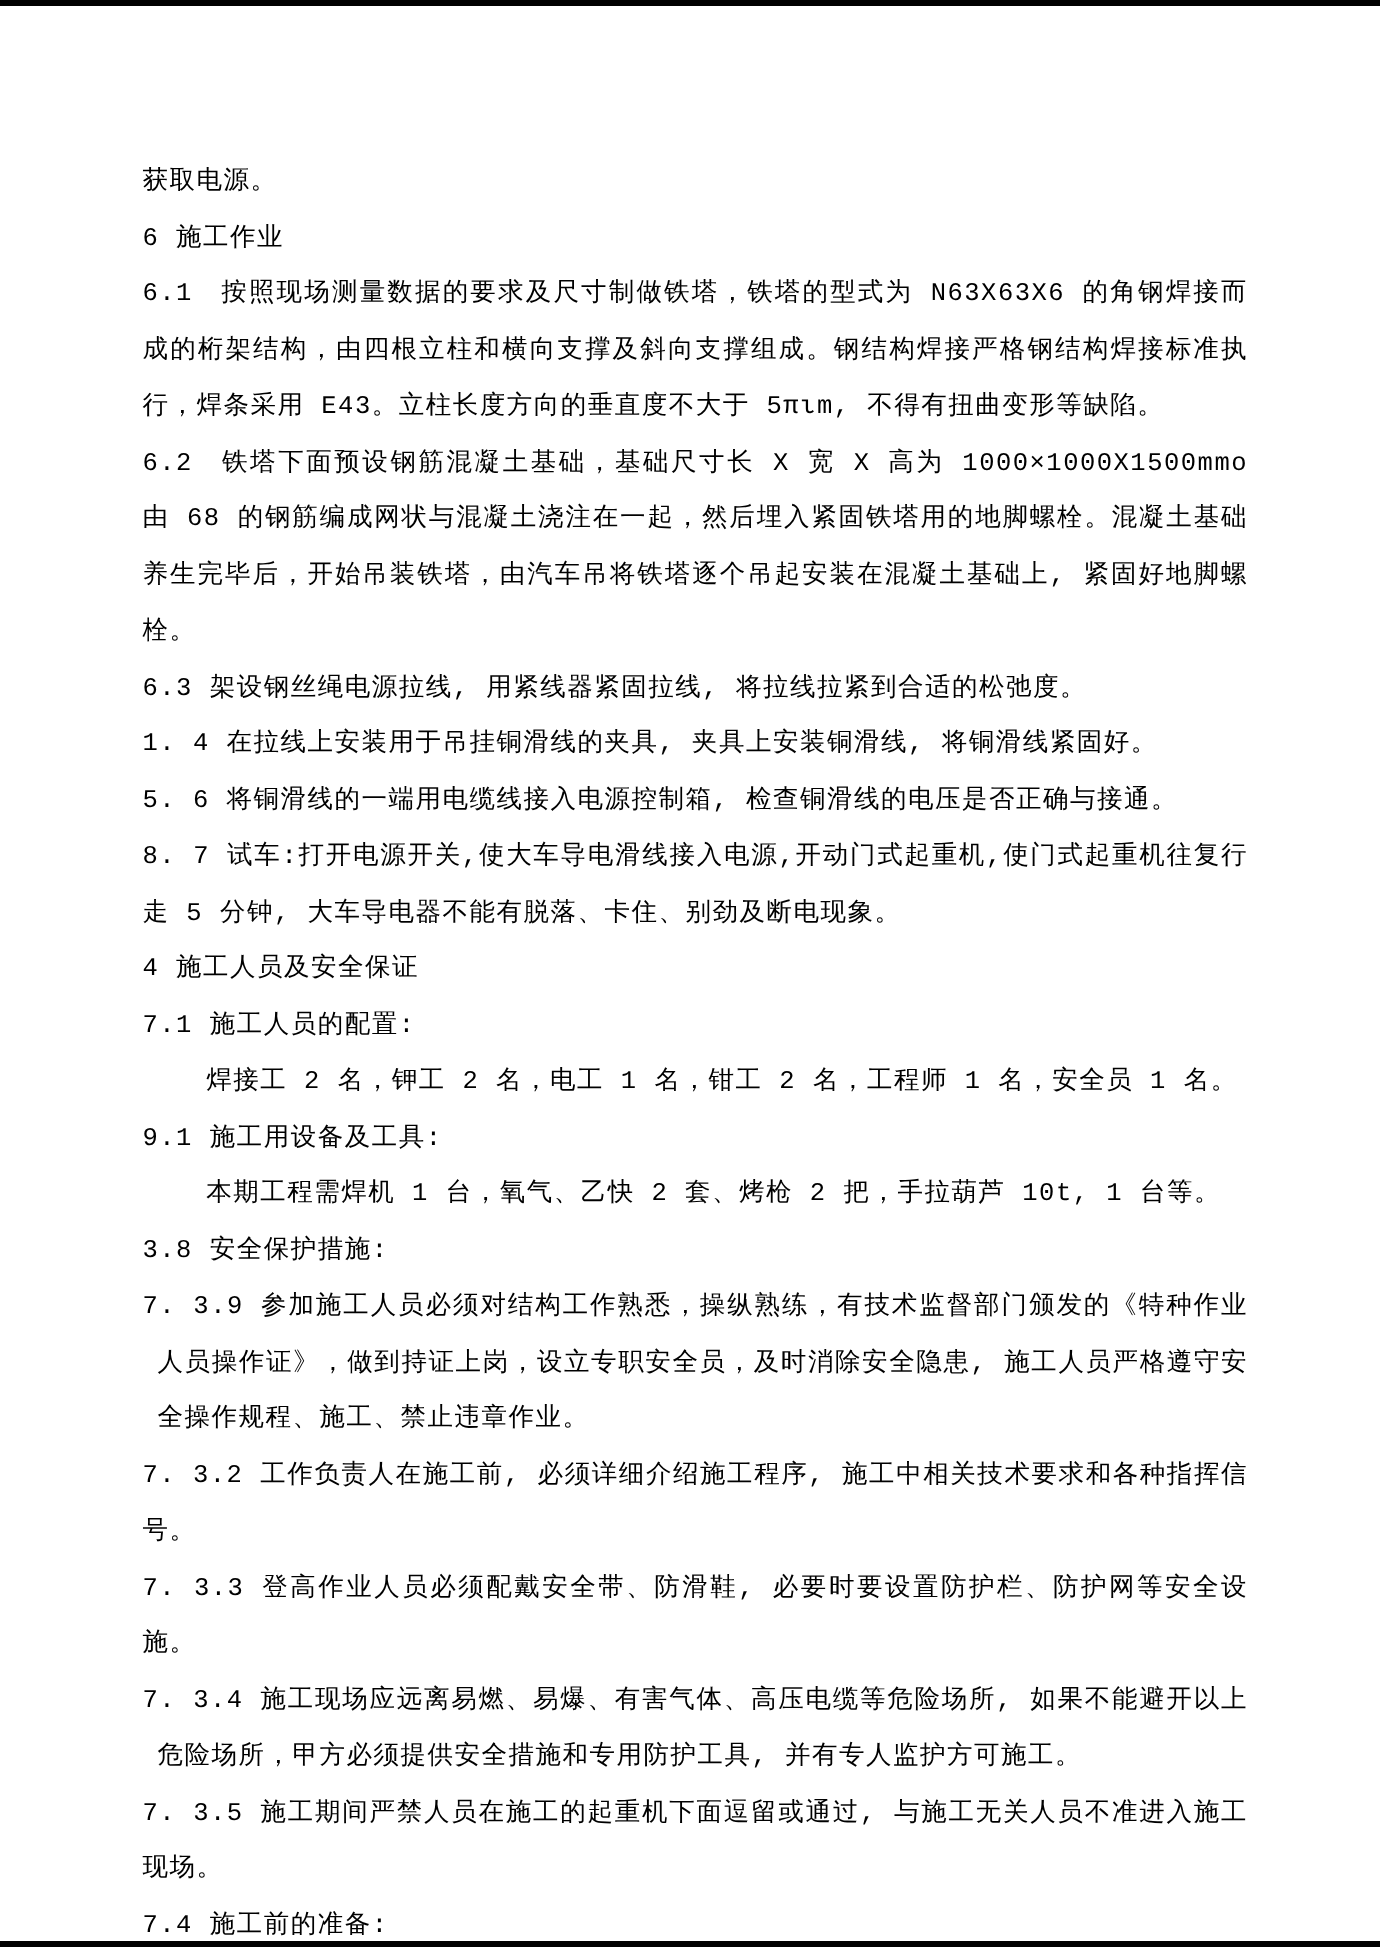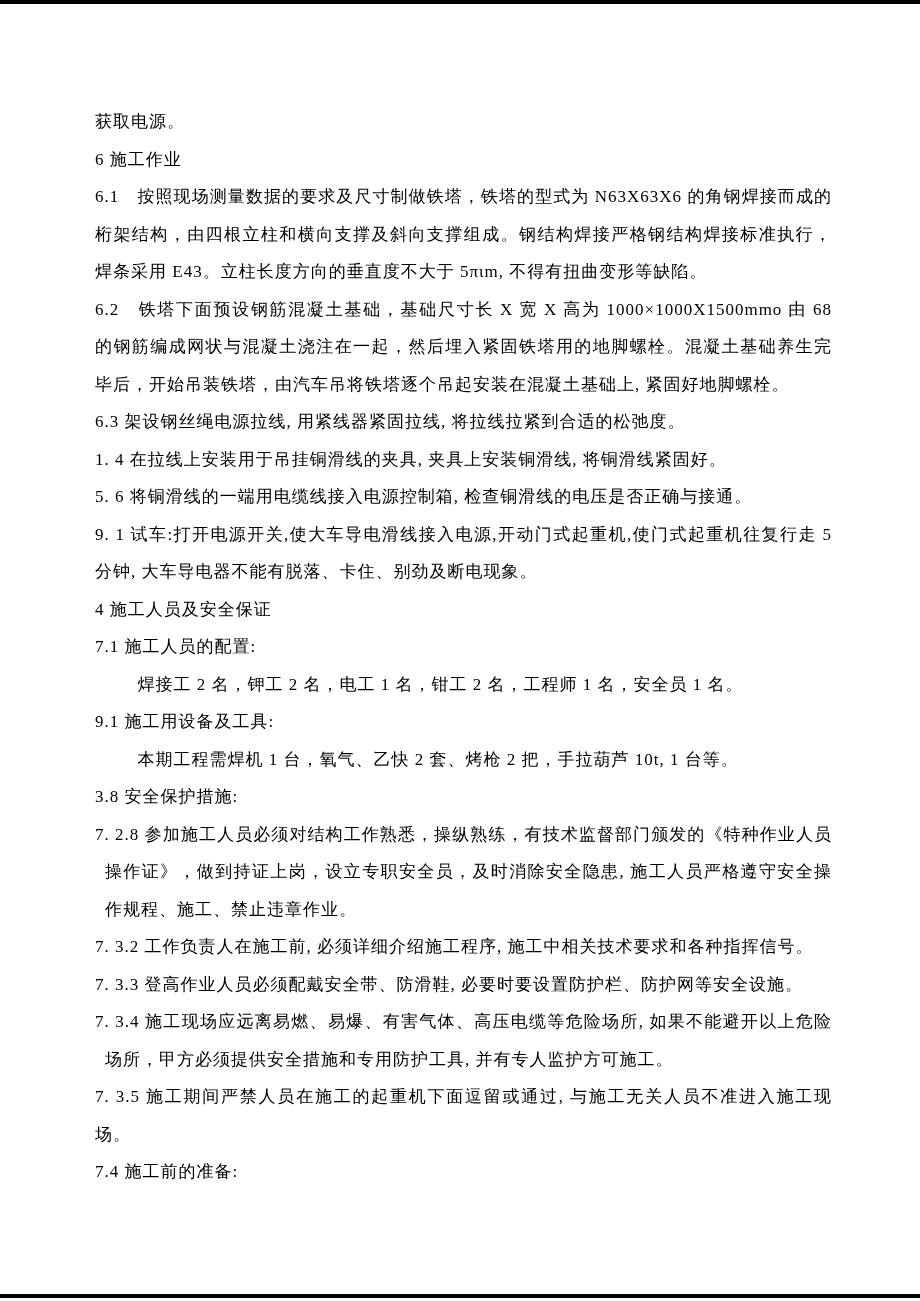--- a/index.html
+++ b/index.html
@@ -6,21 +6,21 @@
     margin: 0;
     padding: 0;
     background: #ffffff;
   }
   .page {
     position: relative;
     width: 920px;
     height: 1301px;
     background: #ffffff;
     overflow: hidden;
-    font-family: Liberation Serif, serif;
+    font-family: Liberation Mono, monospace;
     color: #000000;
   }
   .border-bar {
     position: absolute;
     left: 0;
     width: 920px;
     height: 4px;
     background: #000000;
   }
   .border-top { top: 0; }
@@ -49,28 +49,28 @@
   <div class="border-bar border-top"></div>
 
   <div class="content">
     <p>获取电源。</p>
     <p>6 施工作业</p>
     <p>6.1　按照现场测量数据的要求及尺寸制做铁塔，铁塔的型式为 N63X63X6 的角钢焊接而成的桁架结构，由四根立柱和横向支撑及斜向支撑组成。钢结构焊接严格钢结构焊接标准执行，焊条采用 E43。立柱长度方向的垂直度不大于 5πιm, 不得有扭曲变形等缺陷。</p>
     <p>6.2　铁塔下面预设钢筋混凝土基础，基础尺寸长 X 宽 X 高为 1000×1000X1500mmo 由 68 的钢筋编成网状与混凝土浇注在一起，然后埋入紧固铁塔用的地脚螺栓。混凝土基础养生完毕后，开始吊装铁塔，由汽车吊将铁塔逐个吊起安装在混凝土基础上, 紧固好地脚螺栓。</p>
     <p>6.3 架设钢丝绳电源拉线, 用紧线器紧固拉线, 将拉线拉紧到合适的松弛度。</p>
     <p>1. 4 在拉线上安装用于吊挂铜滑线的夹具, 夹具上安装铜滑线, 将铜滑线紧固好。</p>
     <p>5. 6 将铜滑线的一端用电缆线接入电源控制箱, 检查铜滑线的电压是否正确与接通。</p>
-    <p>9. 1 试车:打开电源开关,使大车导电滑线接入电源,开动门式起重机,使门式起重机往复行走 5 分钟, 大车导电器不能有脱落、卡住、别劲及断电现象。</p>
+    <p>8. 7 试车:打开电源开关,使大车导电滑线接入电源,开动门式起重机,使门式起重机往复行走 5 分钟, 大车导电器不能有脱落、卡住、别劲及断电现象。</p>
     <p>4 施工人员及安全保证</p>
     <p>7.1 施工人员的配置:</p>
     <p class="first-indent">焊接工 2 名，钾工 2 名，电工 1 名，钳工 2 名，工程师 1 名，安全员 1 名。</p>
     <p>9.1 施工用设备及工具:</p>
     <p class="first-indent">本期工程需焊机 1 台，氧气、乙快 2 套、烤枪 2 把，手拉葫芦 10t, 1 台等。</p>
     <p>3.8 安全保护措施:</p>
-    <p class="hang">7. 2.8 参加施工人员必须对结构工作熟悉，操纵熟练，有技术监督部门颁发的《特种作业人员操作证》，做到持证上岗，设立专职安全员，及时消除安全隐患, 施工人员严格遵守安全操作规程、施工、禁止违章作业。</p>
+    <p class="hang">7. 3.9 参加施工人员必须对结构工作熟悉，操纵熟练，有技术监督部门颁发的《特种作业人员操作证》，做到持证上岗，设立专职安全员，及时消除安全隐患, 施工人员严格遵守安全操作规程、施工、禁止违章作业。</p>
     <p>7. 3.2 工作负责人在施工前, 必须详细介绍施工程序, 施工中相关技术要求和各种指挥信号。</p>
     <p>7. 3.3 登高作业人员必须配戴安全带、防滑鞋, 必要时要设置防护栏、防护网等安全设施。</p>
     <p class="hang">7. 3.4 施工现场应远离易燃、易爆、有害气体、高压电缆等危险场所, 如果不能避开以上危险场所，甲方必须提供安全措施和专用防护工具, 并有专人监护方可施工。</p>
     <p>7. 3.5 施工期间严禁人员在施工的起重机下面逗留或通过, 与施工无关人员不准进入施工现场。</p>
     <p>7.4 施工前的准备:</p>
   </div>
 
   <div class="border-bar border-bottom"></div>
 </div>
 

